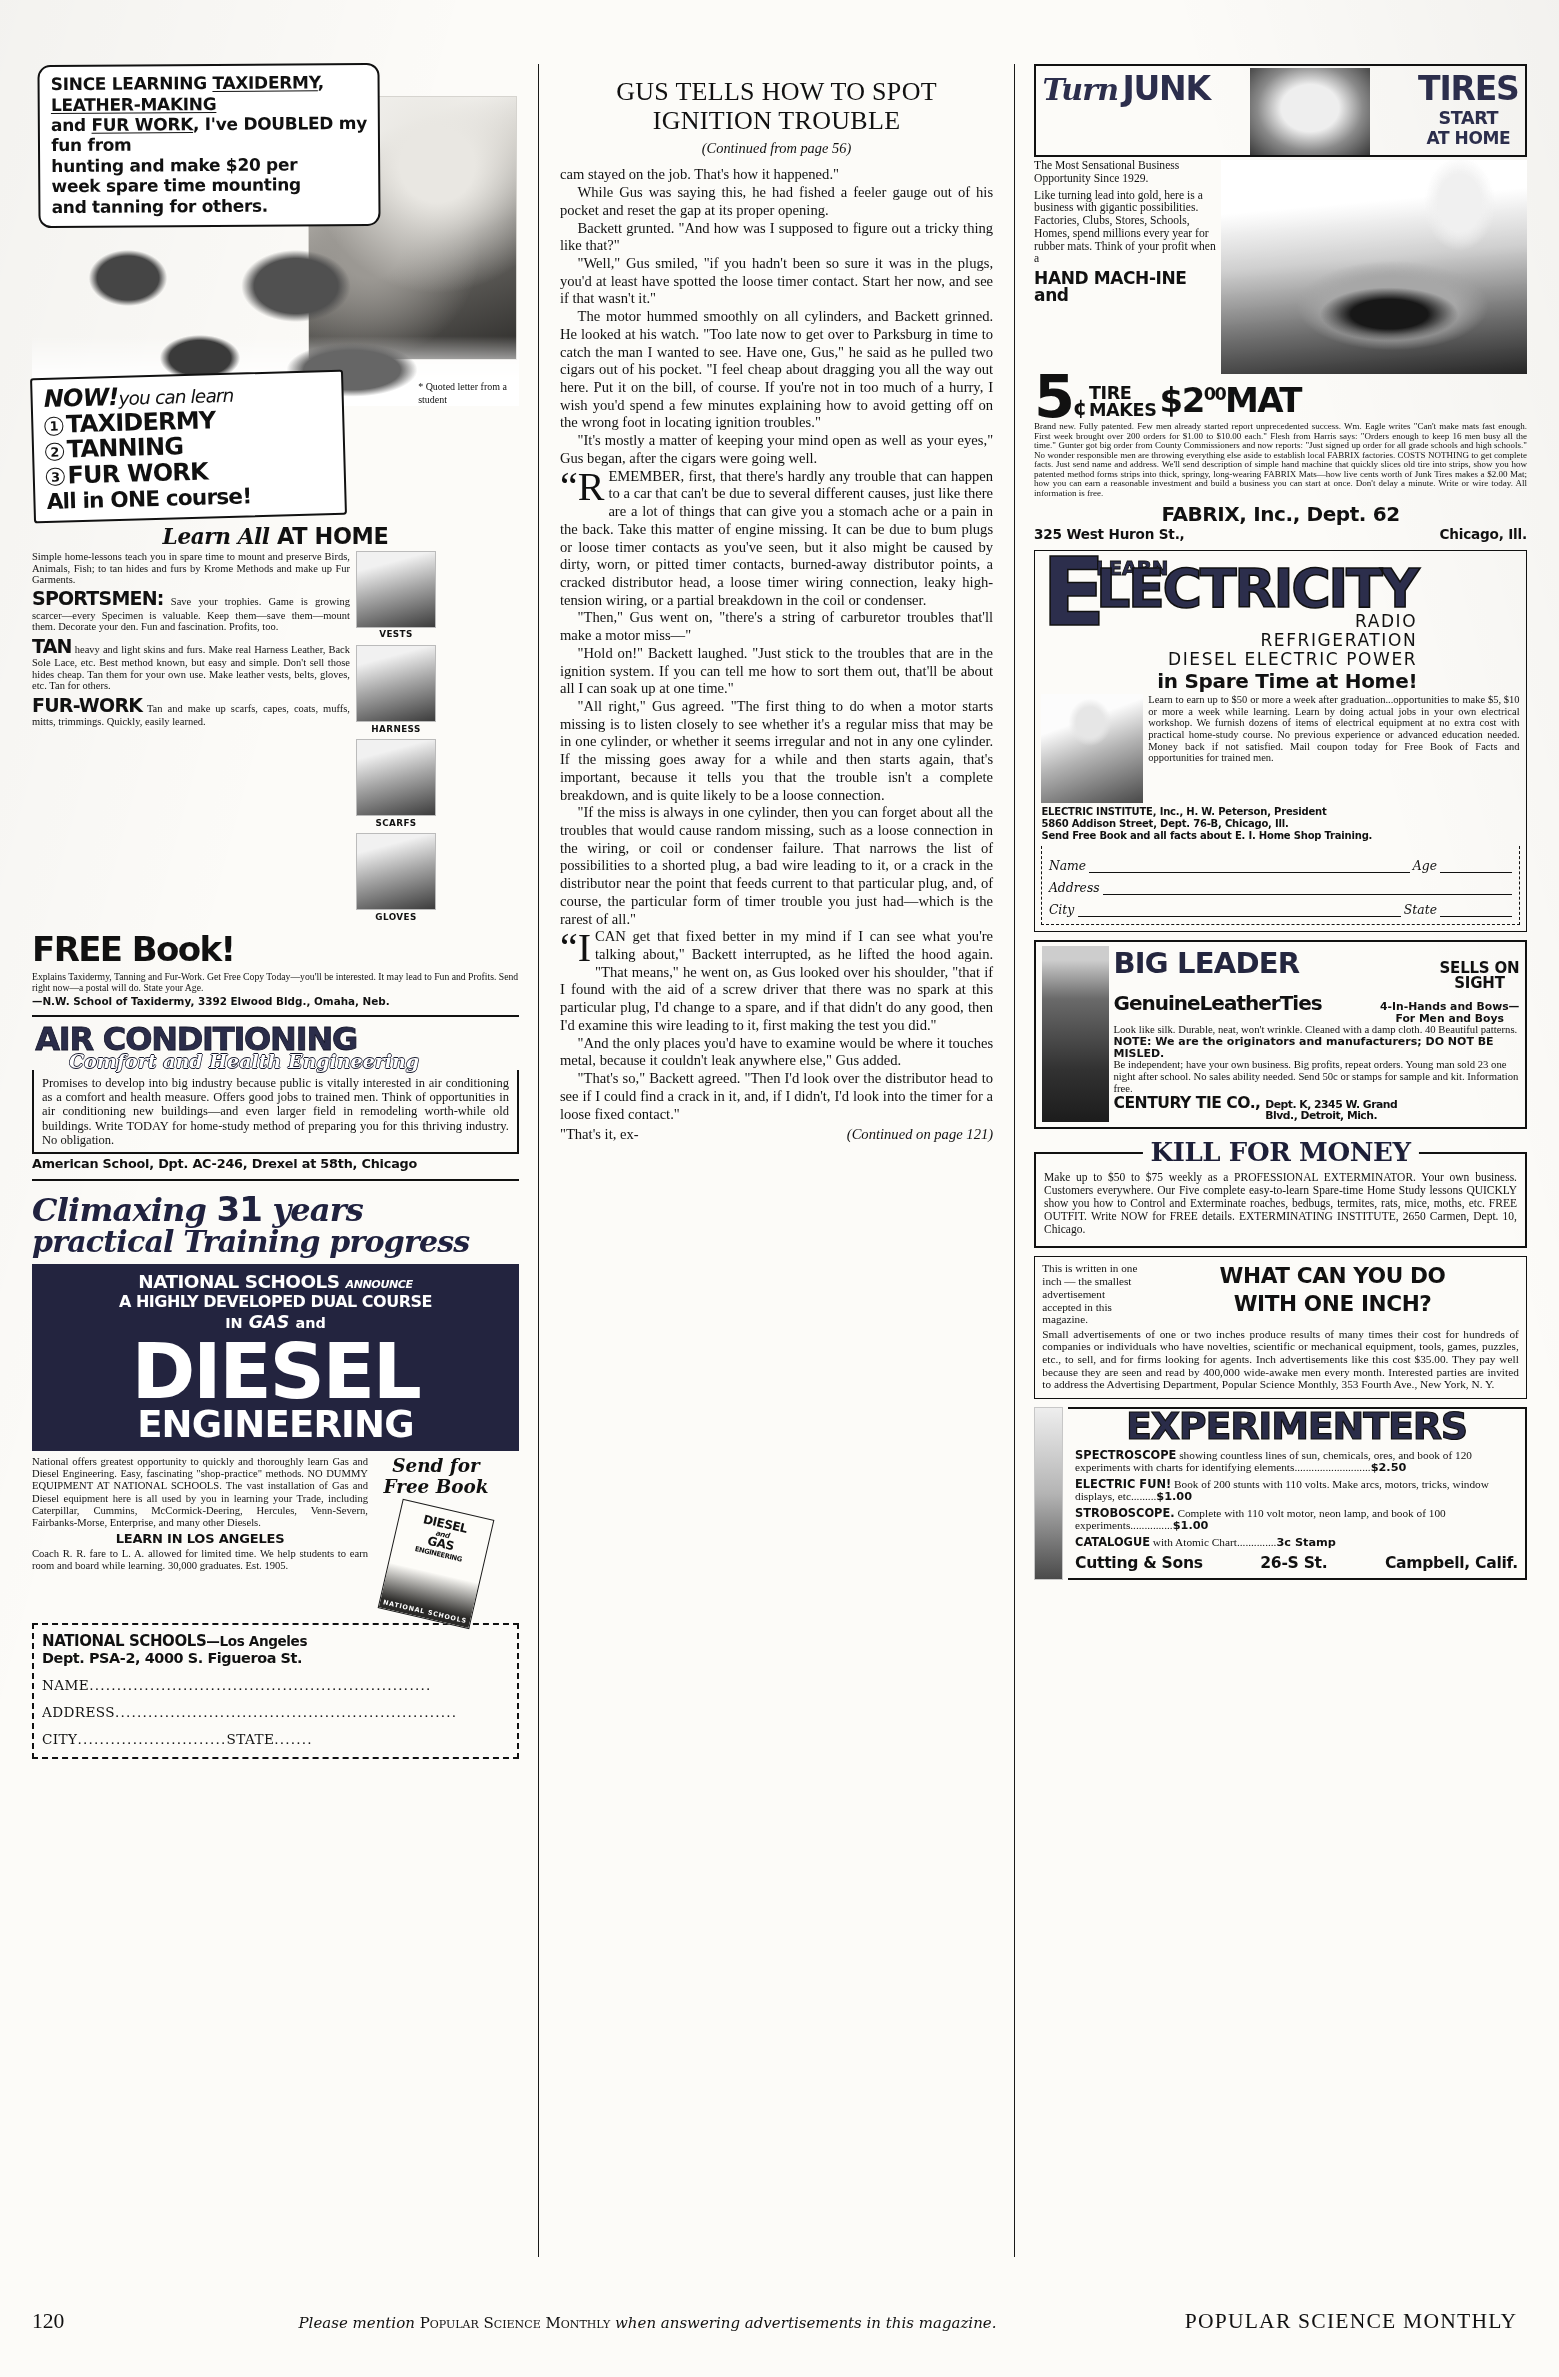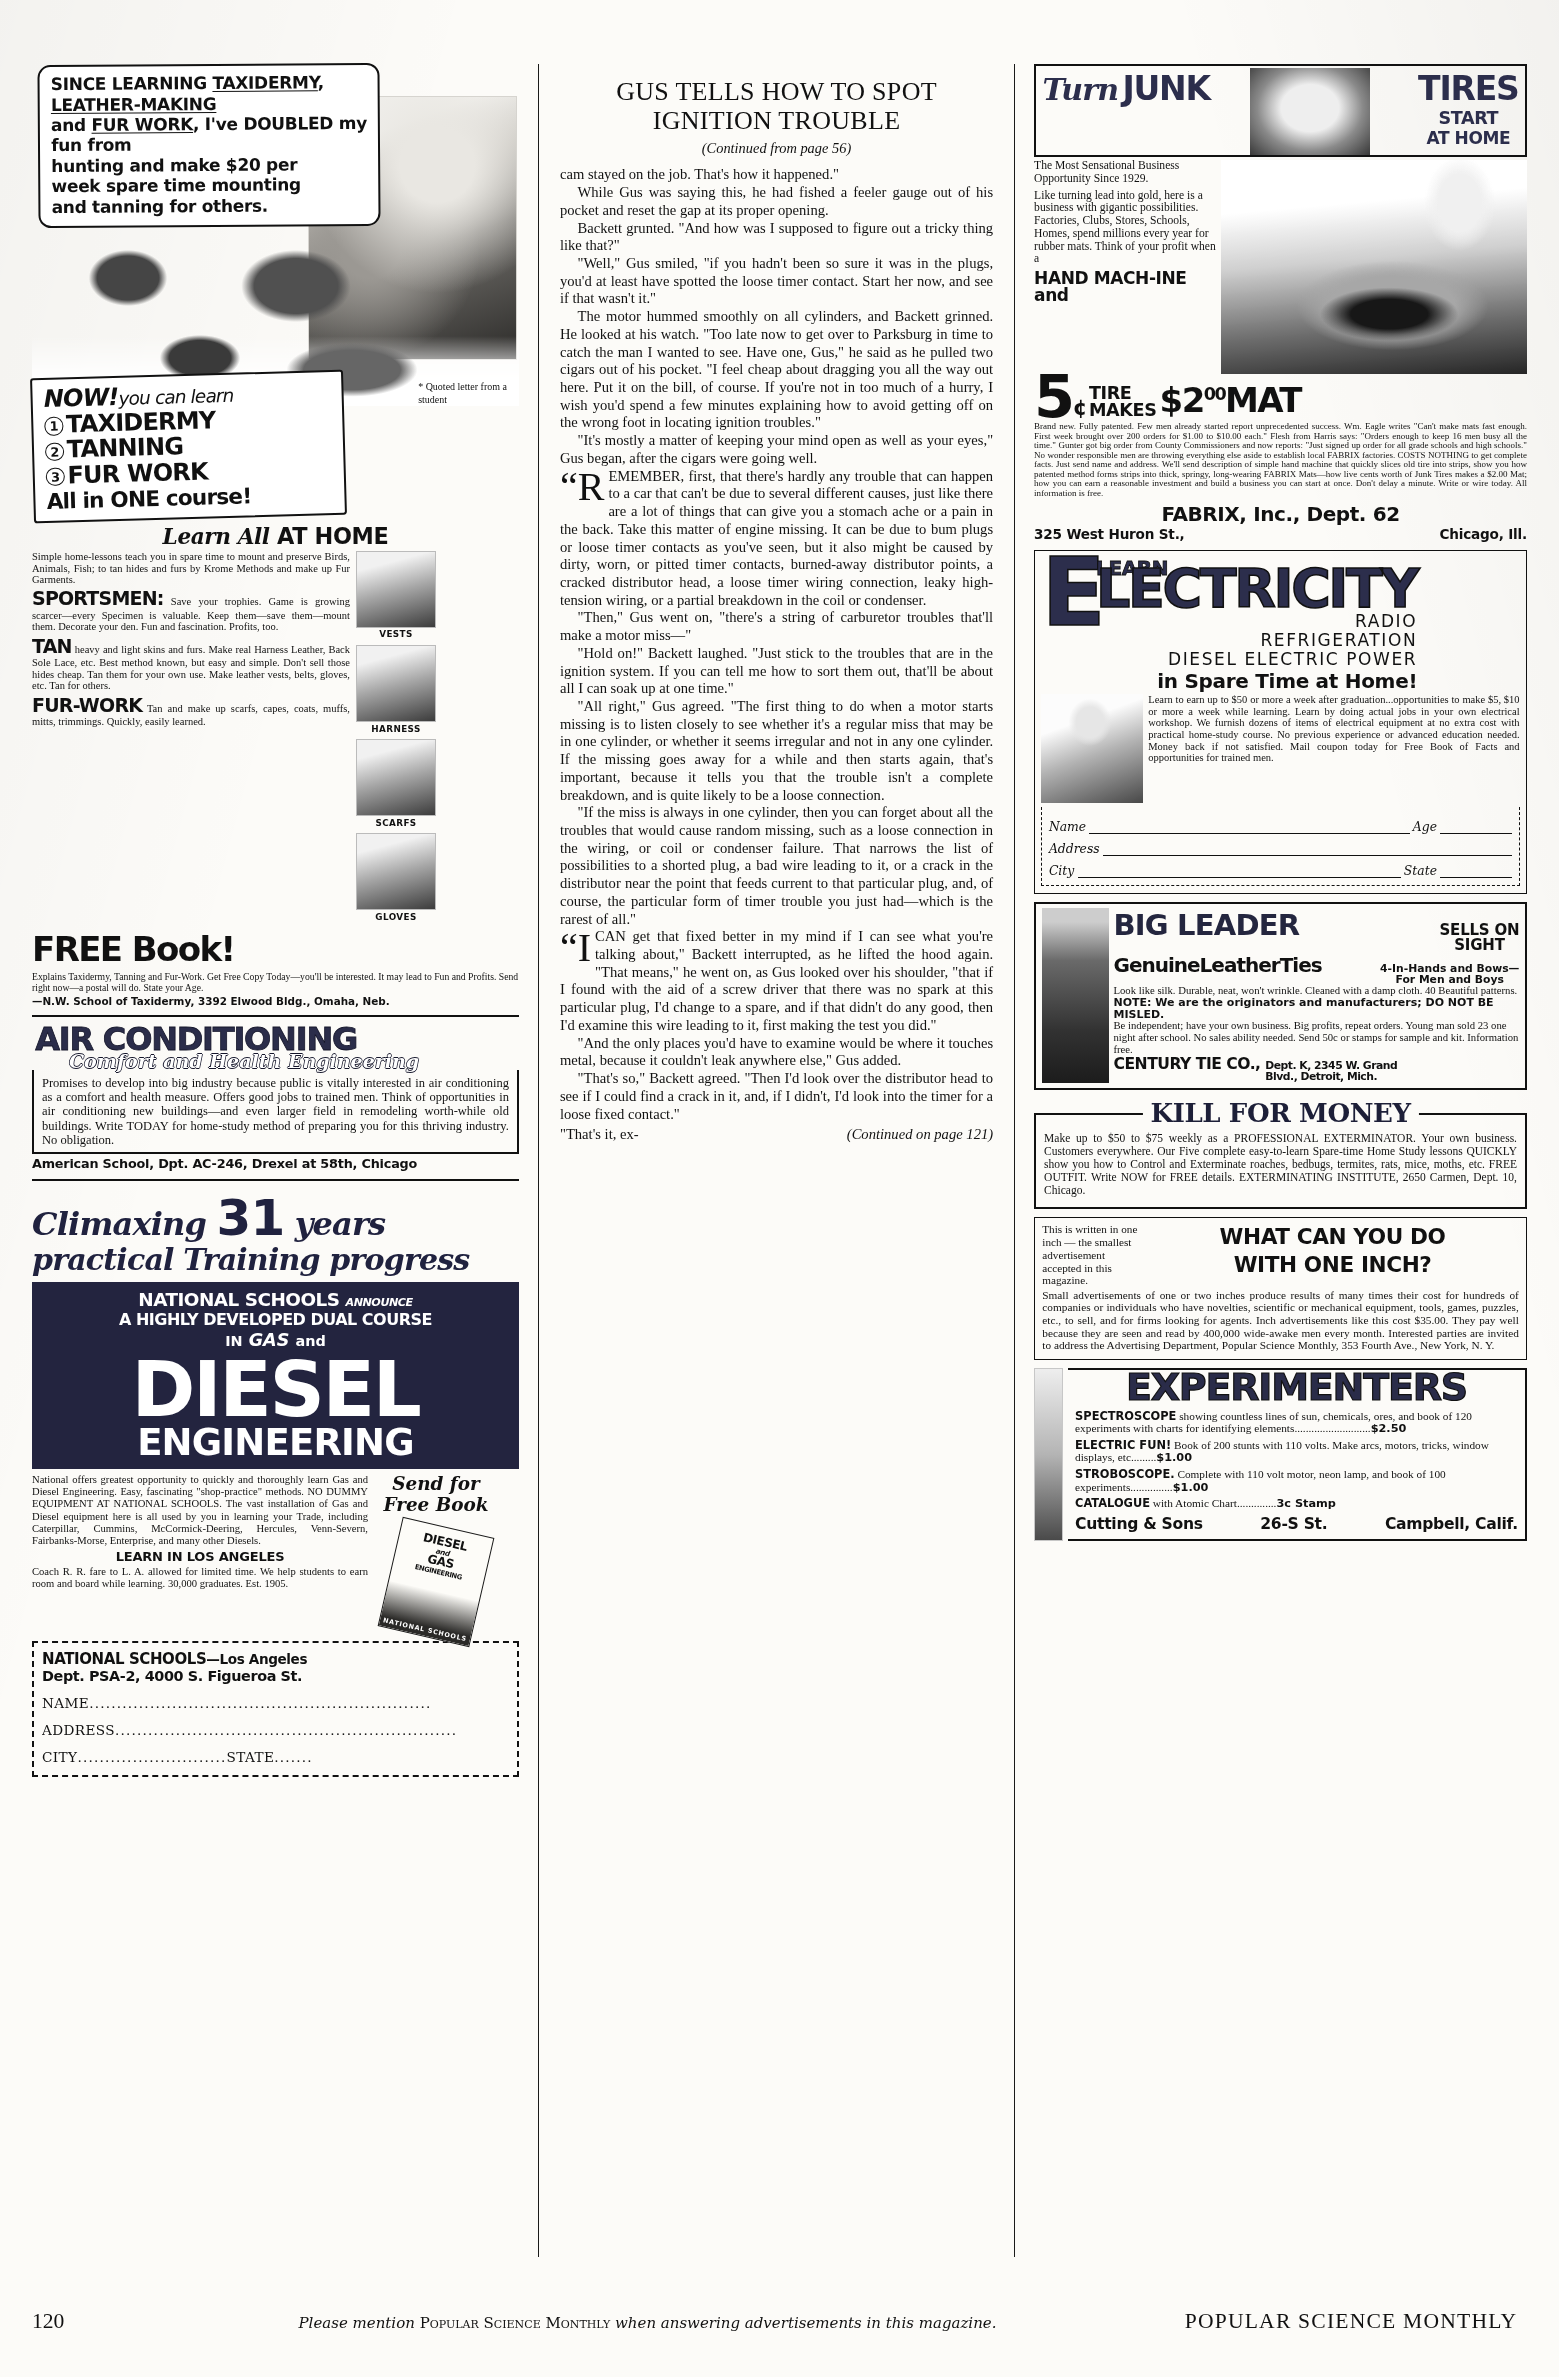--- a/index.html
+++ b/index.html
@@ -138,21 +138,21 @@
   .ac-box { border:2.4px solid #111; border-top:none; padding:5.6px 8px 4.8px; margin-top:-1.6px; }
   .ac-box p { margin:0; font-size:12.5px; line-height:1.14; text-align:justify; }
   .ac-addr { font-family:"DejaVu Sans", sans-serif; font-weight:700; font-size:12.8px; margin-top:2.4px; letter-spacing:-0.2px; }
 
   
   .ns-script {
     font-family:"DejaVu Serif", serif; font-style:italic; font-weight:700;
     color:#20223f; letter-spacing:-0.8px;
   }
   .ns-l1 { font-size:32px; }
-  .ns-l1 .num { font-family:"DejaVu Sans", sans-serif; font-style:normal; font-size:50px; }
+  .ns-l1 .num { font-family:"DejaVu Sans", sans-serif; font-style:normal; font-size:34px; }
   .ns-l2 { font-size:30px; margin-top:-4.8px; }
   .ns-black {
     background:#23243f; color:#fff; padding:6.4px 8px 8px; margin-top:4.8px;
     font-family:"DejaVu Sans", sans-serif; text-align:center;
   }
   .ns-black .l1 { font-size:18.4px; font-weight:700; letter-spacing:-0.5px; }
   .ns-black .l1 .sm { font-size:11.2px; font-style:italic; }
   .ns-black .l2 { font-size:16px; font-weight:700; letter-spacing:-0.5px; }
   .ns-black .l3 { font-size:17.6px; font-weight:700; font-style:italic; letter-spacing:0; margin:1.6px 0; }
   .ns-black .l3 .sm { font-size:14.4px; font-style:normal; }
@@ -528,20 +528,25 @@
             <div class="el-sub">RADIO</div>
             <div class="el-sub">REFRIGERATION</div>
             <div class="el-sub">DIESEL ELECTRIC POWER</div>
             <div class="el-spare">in Spare Time at Home!</div>
           </div>
         </div>
         <div class="el-cols">
           <div class="el-fig"></div>
           <div class="el-copy">Learn to earn up to $50 or more a week after graduation...opportunities to make $5, $10 or more a week while learning. Learn by doing actual jobs in your own electrical workshop. We furnish dozens of items of electrical equipment at no extra cost with practical home-study course. No previous experience or advanced education needed. Money back if not satisfied. Mail coupon today for Free Book of Facts and opportunities for trained men.</div>
         </div>
+        <div class="el-inst">
+          <div>ELECTRIC INSTITUTE, Inc., H. W. Peterson, President</div>
+          <div>5860 Addison Street, Dept. 76-B, Chicago, Ill.</div>
+          <div>Send Free Book and all facts about E. I. Home Shop Training.</div>
+        </div>
         <div class="el-coupon">
           <div class="el-field">
             <span>Name</span>
               <span class="ln"></span>
             <span>Age</span>
               <span class="ln sm"></span>
           </div>
           <div class="el-field">
             <span>Address</span>
               <span class="ln"></span>

